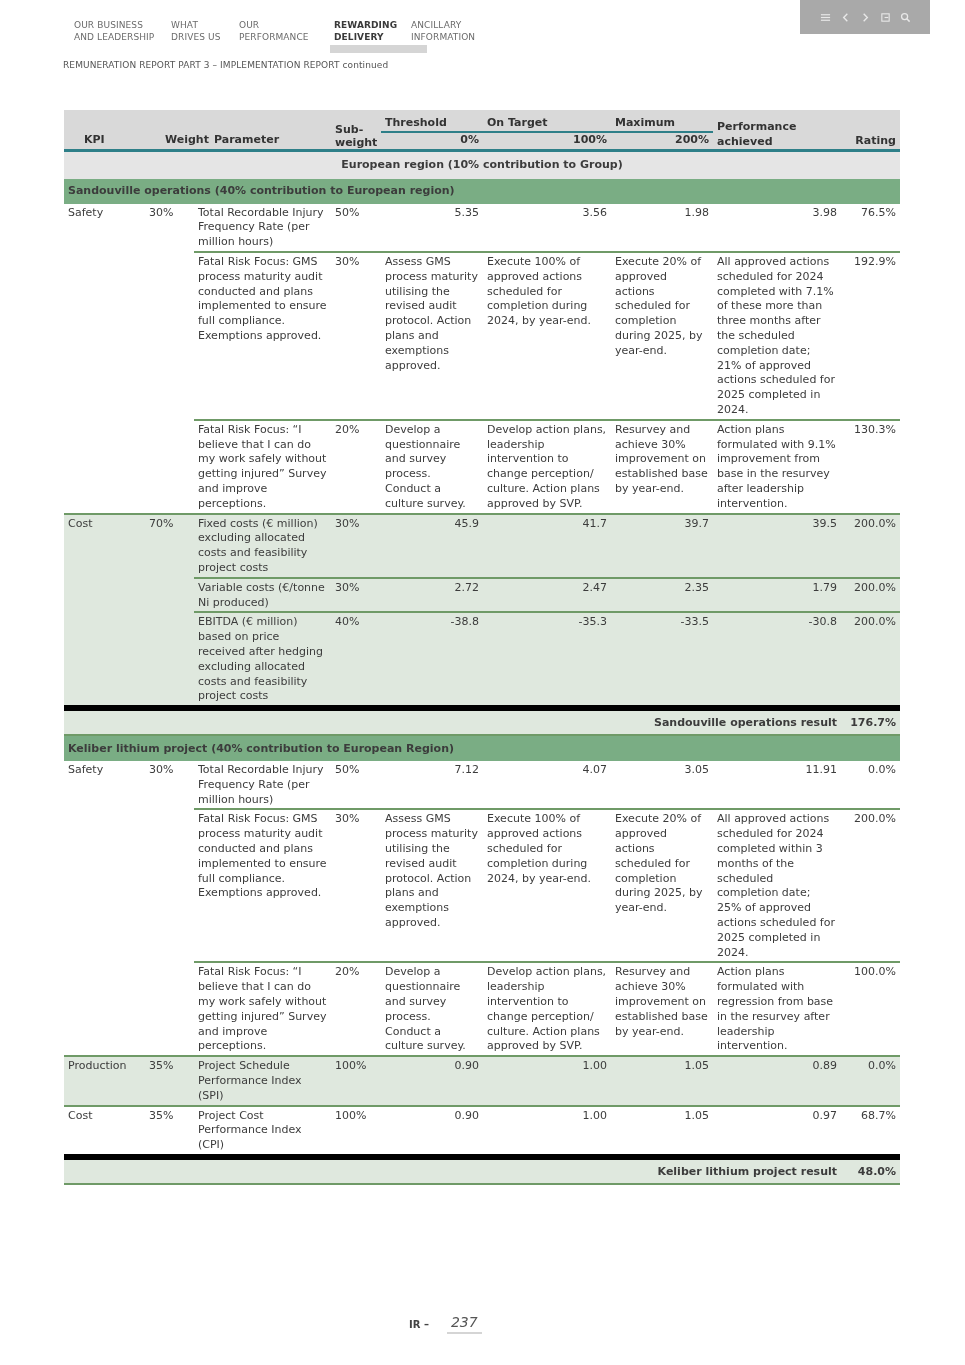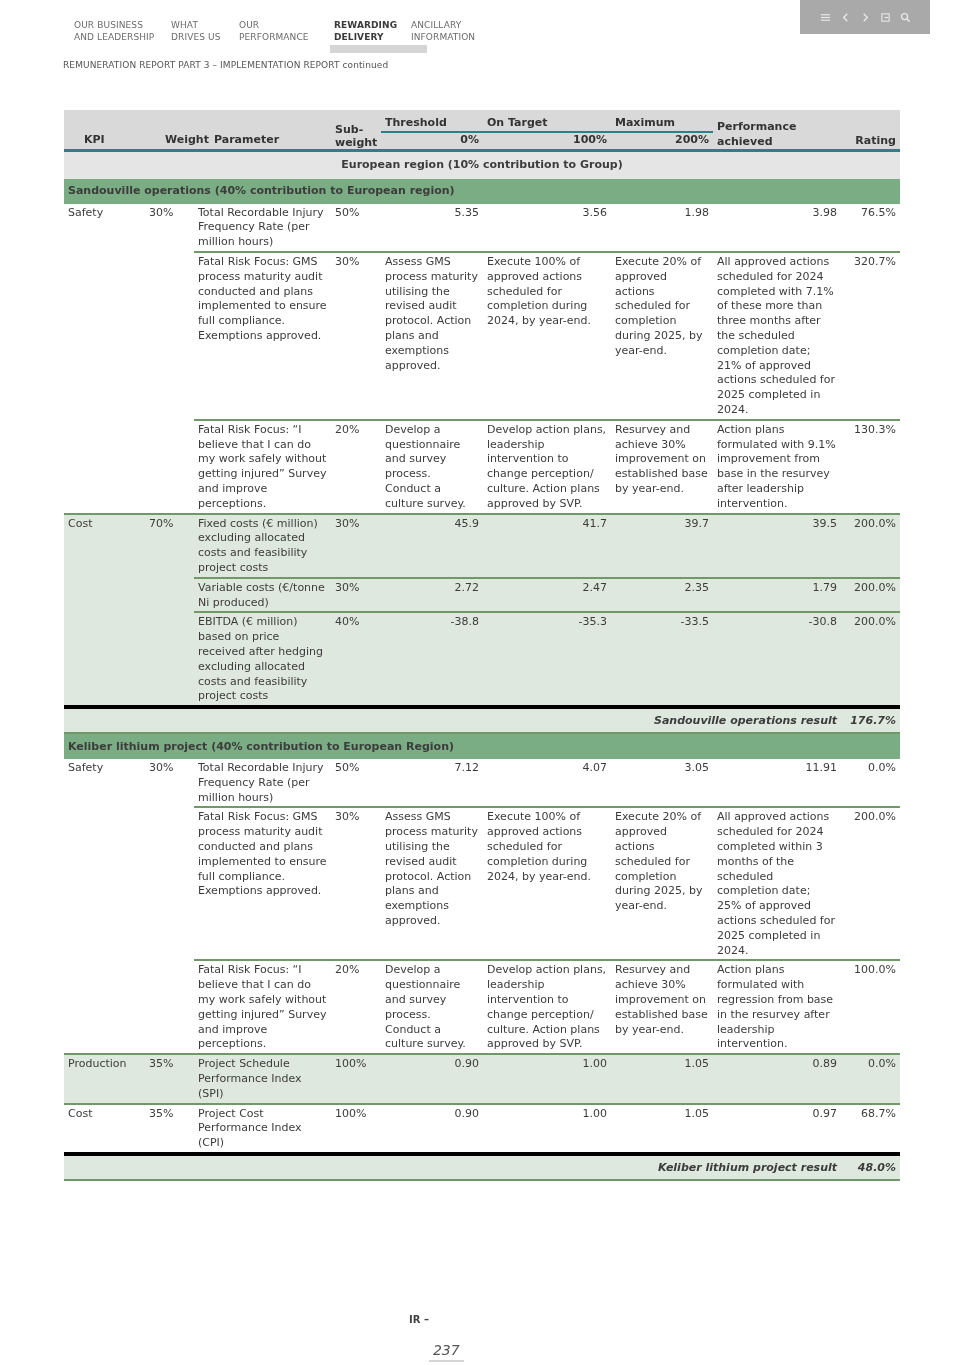--- a/index.html
+++ b/index.html
@@ -45,25 +45,25 @@
   .r { text-align: right !important; }
   .region-row td {
     background: #e5e5e5; color: #fff; font-weight: bold; text-align: center; height: 24px; vertical-align: middle;
   }
   .sub-region-row td {
     background: #7aad84; color: #fff; font-weight: bold; text-align: left; height: 22px; vertical-align: middle;
   }
   .kpi-table tbody td { color: #3c3c3c; padding-top: 2px; padding-bottom: 1px; }
   .shaded td { background: #dfe8de; }
   .sep td.s { border-top: 2px solid #6f9a67; }
-  .result-row td { background: #dfe8de; font-weight: bold; height: 20px; vertical-align: middle; border-top: 4px solid #000000; border-bottom: 2px solid #6f9a67; font-style: italic; }
-
-  .footer { position: absolute; top: 1314px; left: 409px; display: flex; align-items: flex-start; }
+  .result-row td { background: #dfe8de; font-weight: bold; height: 20px; vertical-align: middle; border-top: 6px solid #000000; border-bottom: 2px solid #6f9a67; }
+
+  .footer { position: absolute; top: 1314px; left: 409px; display: flex; align-items: flex-end; gap: 18px; }
   .footer .ir { font-size: 10px; font-weight: bold; color: #444; }
-  .footer .pg { font-size: 14px; color: #555; font-style: italic; position: relative; padding: 0 4px; margin-top: 28px; }
+  .footer .pg { font-size: 14px; color: #555; font-style: italic; position: relative; padding: 0 4px; }
   .footer .pg::after { content: ""; position: absolute; left: 0; right: 0; bottom: -4px; height: 2px; background: #d5d5d5; }
 </style>
 </head>
 <body>
 
 <nav class="topnav">
   <div class="nav-item" style="width:97px">
     <span>OUR BUSINESS</span>
     <span>AND LEADERSHIP</span>
   </div>
@@ -175,21 +175,21 @@
     </tr>
     <tr class="sep">
       <td></td>
         <td></td>
       <td class="s">Fatal Risk Focus: GMS process maturity audit conducted and plans implemented to ensure full compliance. Exemptions approved.</td>
       <td class="s">30%</td>
       <td class="s">Assess GMS process maturity utilising the revised audit protocol. Action plans and exemptions approved.</td>
       <td class="s">Execute 100% of approved actions scheduled for completion during 2024, by year-end.</td>
       <td class="s">Execute 20% of approved actions scheduled for completion during 2025, by year-end.</td>
       <td class="s">All approved actions scheduled for 2024 completed with 7.1% of these more than three months after the scheduled completion date; 21% of approved actions scheduled for 2025 completed in 2024.</td>
-      <td class="s r">320.7%</td>
+      <td class="s r">192.9%</td>
     </tr>
     <tr class="sep">
       <td></td>
         <td></td>
       <td class="s">Fatal Risk Focus: “I believe that I can do my work safely without getting injured” Survey and improve perceptions.</td>
       <td class="s">20%</td>
       <td class="s">Develop a questionnaire and survey process. Conduct a culture survey.</td>
       <td class="s">Develop action plans, leadership intervention to change perception/ culture. Action plans approved by SVP.</td>
       <td class="s">Resurvey and achieve 30% improvement on established base by year-end.</td>
       <td class="s">Action plans formulated with 9.1% improvement from base in the resurvey after leadership intervention.</td>

